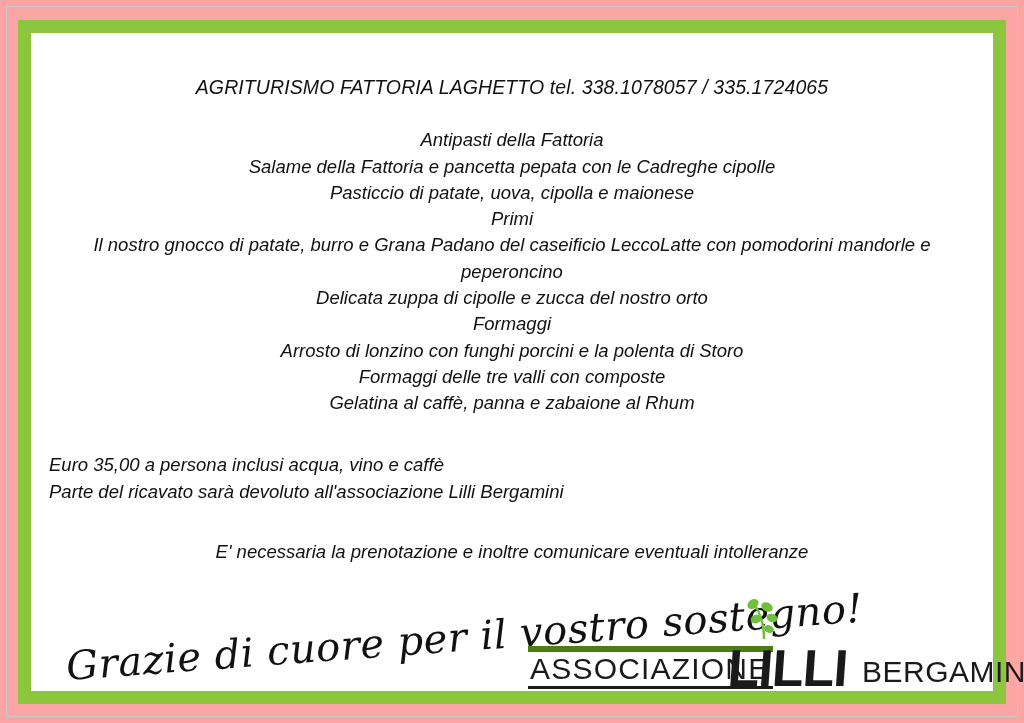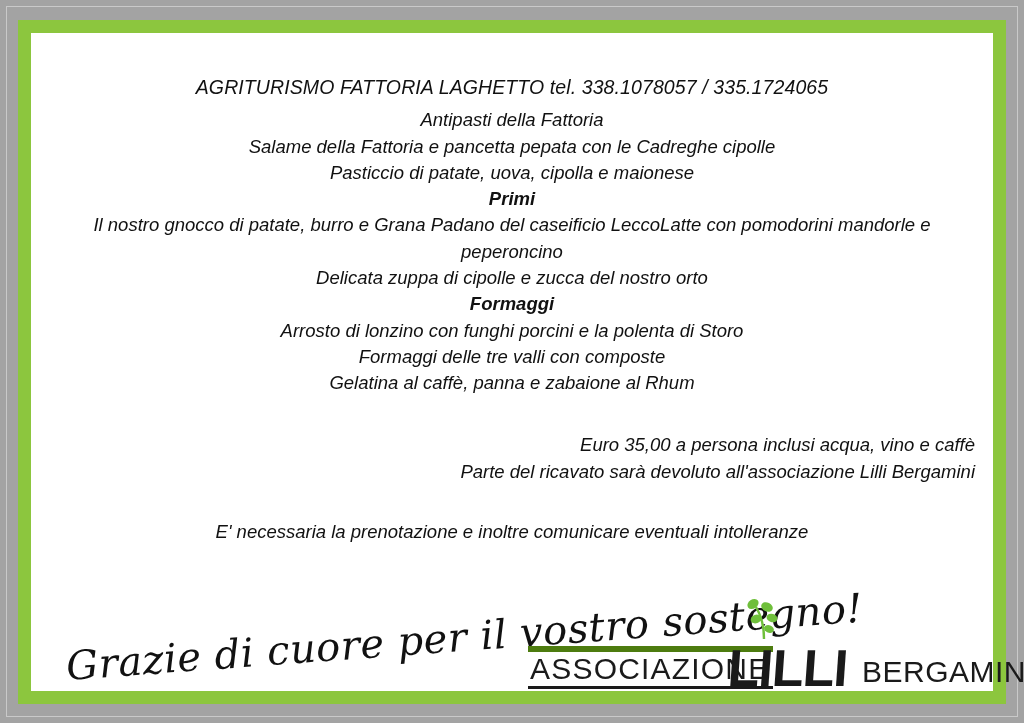--- a/index.html
+++ b/index.html
@@ -10,21 +10,21 @@
   body {
     width: 1024px;
     height: 723px;
     font-family: "Liberation Sans", sans-serif;
     overflow: hidden;
   }
   .page {
     position: relative;
     width: 1024px;
     height: 723px;
-    background: #a3a3a3;
+    background: #fca5a5;
     box-sizing: border-box;
   }
   
   .outer-rule {
     position: absolute;
     left: 6px;
     top: 6px;
     right: 6px;
     bottom: 6px;
     border: 1px solid #c9c9c9;
@@ -53,38 +53,37 @@
   .heading {
     text-align: center;
     font-style: italic;
     font-size: 19.5px;
     color: #111111;
     letter-spacing: 0.1px;
     margin: 20px 0 0 0;
     line-height: 1.25;
   }
   .menu-block {
-    margin-top: 8px;
+    margin-top: 28px;
     text-align: center;
   }
   .menu-line {
     font-style: italic;
     font-size: 18.5px;
     color: #111111;
     line-height: 1.42;
     margin: 0;
     padding: 0 6px;
   }
   .menu-line.section {
     font-style: italic;
-    font-weight: bold;
   }
   .spacer-lg { height: 36px; }
   .info-block {
-    text-align: right;
+    text-align: left;
   }
   .info-line {
     font-style: italic;
     font-size: 18.5px;
     color: #111111;
     line-height: 1.42;
     margin: 0;
   }
   .note-block {
     text-align: center;

